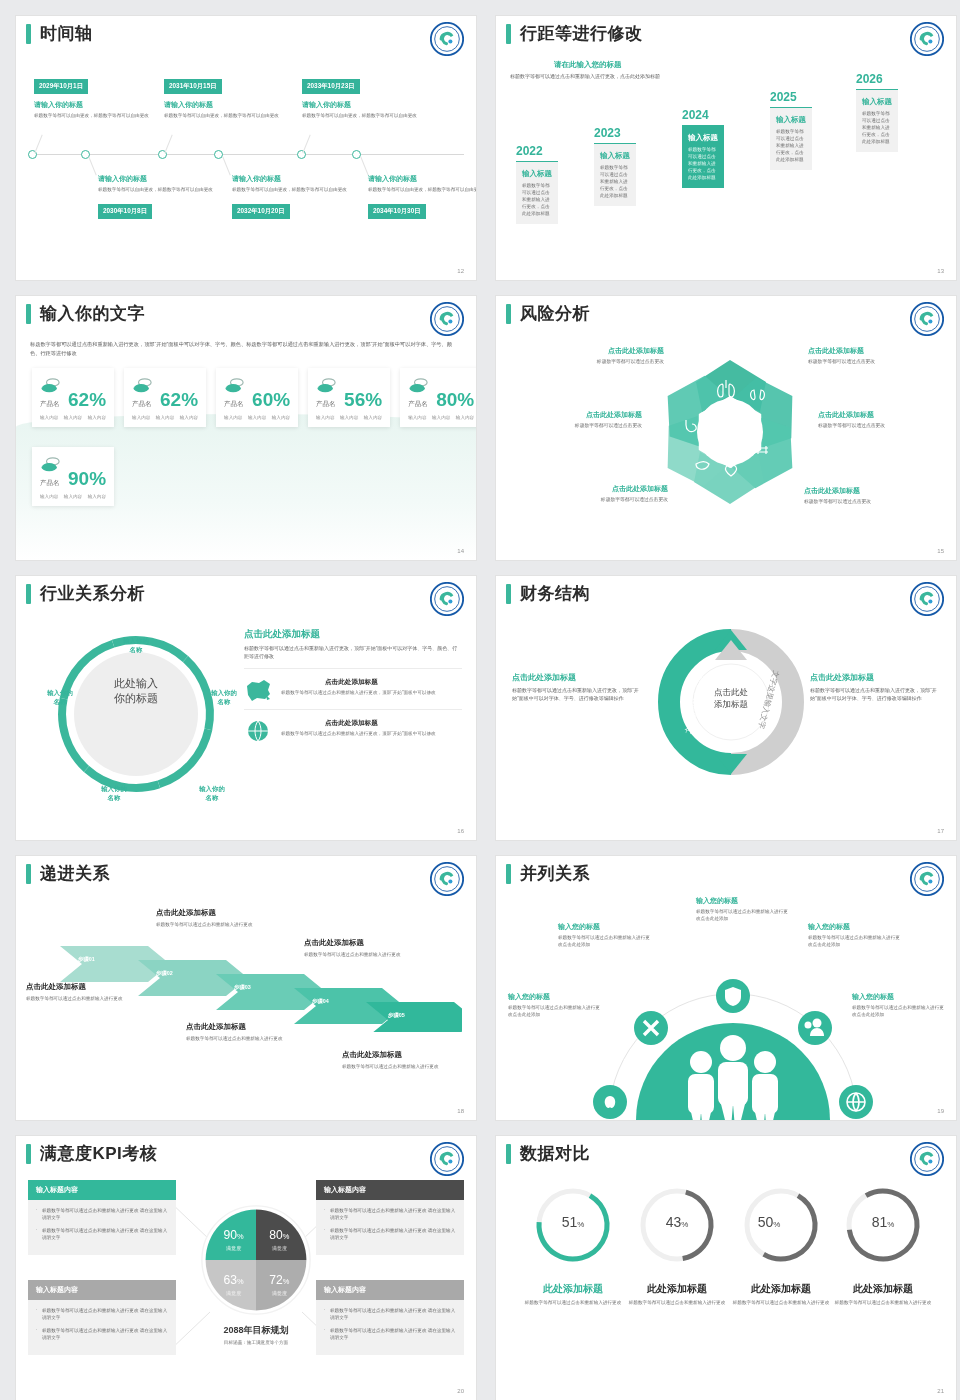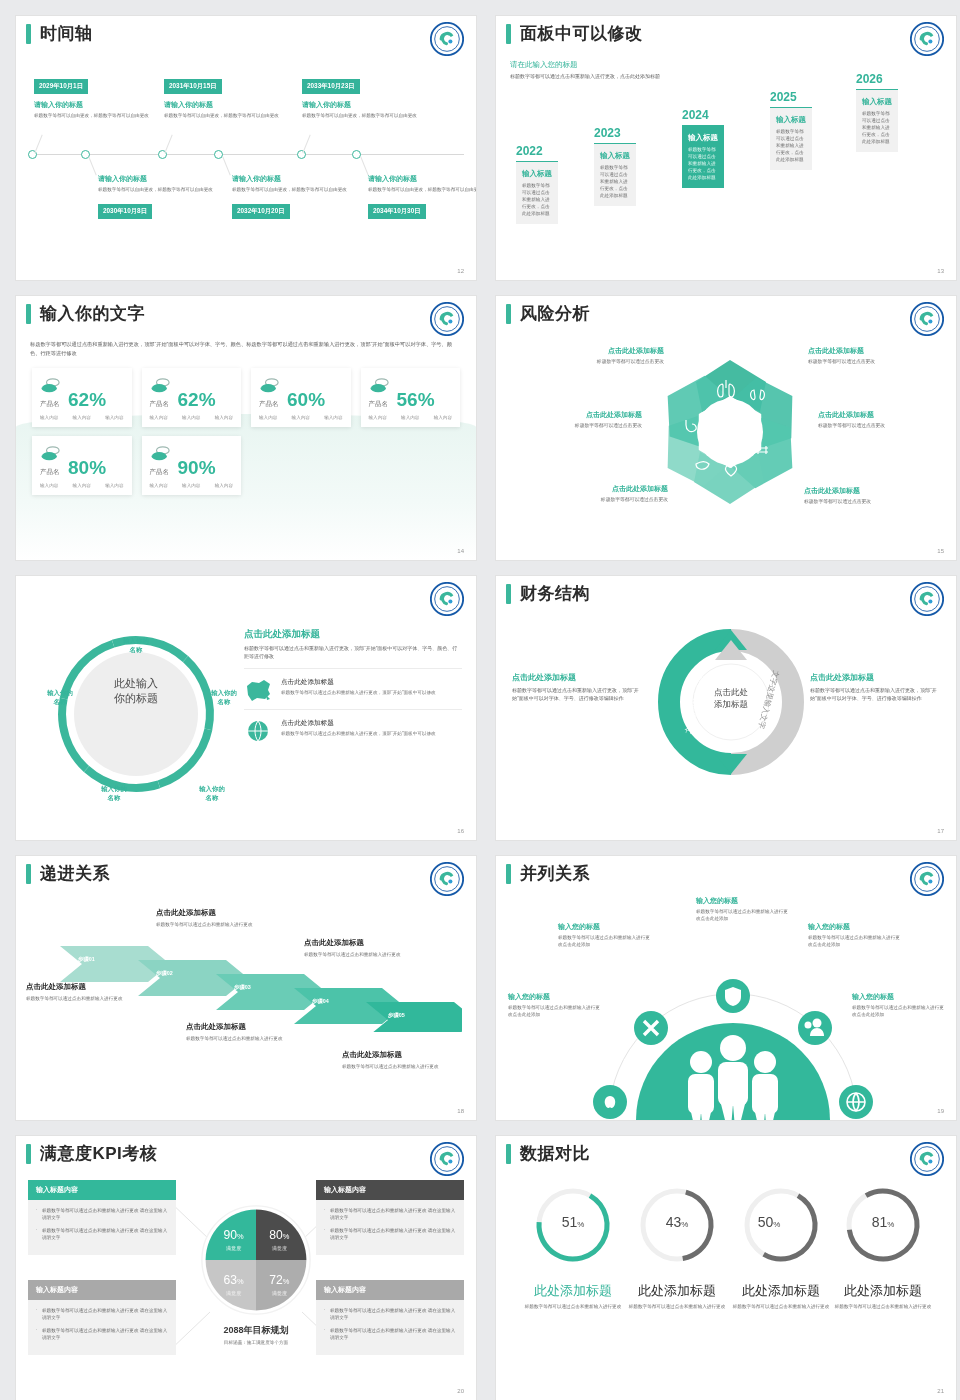--- a/index.html
+++ b/index.html
@@ -8,21 +8,21 @@
   .slide { position:relative; width:480px; height:280px; padding:8px 16px; }
   .card { position:relative; width:460px; height:264px; margin:8px auto 0; background:#fff; overflow:hidden;
           box-shadow:0 0 0 1px #e2e2e2; }
   .hdr { display:flex; align-items:center; padding:8px 12px 0 10px; }
   .hbar { width:5px; height:20px; background:#3BB79C; margin-right:9px; border-radius:1px; }
   .htitle { font-size:17px; font-weight:bold; color:#2b2b2b; letter-spacing:.5px; line-height:20px; }
   .logo { position:absolute; right:12px; top:6px; width:34px; height:34px; }
   .pno { position:absolute; right:12px; bottom:6px; font-size:6px; color:#999; }
   .tiny { font-size:4.6px; line-height:7px; color:#6d6d6d; }
   .tiny2 { font-size:5px; line-height:7.5px; color:#5f5f5f; }
-  .sub { font-size:6.5px; font-weight:normal; color:#35B49A; }
+  .sub { font-size:6.5px; font-weight:bold; color:#35B49A;margin-left:44px; }
 
   
   .s12 .tl-line { position:absolute; left:12px; right:12px; top:138px; height:1px; background:#d8d8d8; }
   .s12 .node { position:absolute; top:134px; width:9px; height:9px; border-radius:50%; border:1.4px solid #3BB79C; background:#fff; }
   .s12 .dbox { position:absolute; background:#34B39A; color:#fff; font-size:6.4px; font-weight:bold; padding:3px 5px; white-space:nowrap; }
   .s12 .ttl { font-size:7px; font-weight:bold; color:#35B49A; margin-bottom:2px; white-space:nowrap;}
   .s12 .blk { position:absolute; width:120px; }
   .s12 .conn { position:absolute; width:1px; background:#e3e3e3; }
 
   
@@ -34,21 +34,21 @@
   .s13 .ybox .bt { font-size:7.5px; font-weight:bold; color:#35B49A; margin-bottom:3px; }
   .s13 .ybox.on .bt { color:#fff; }
   .s13 .ybox.on .tiny { color:#eafaf5; }
 
   
   .s14 .wave { position:absolute; left:0; right:0; top:118px; height:146px;
      background:linear-gradient(180deg,#e8f5f1 0%,#f3faf8 60%,#fff 100%);
      border-radius:100% 100% 0 0 / 26px 26px 0 0; }
   .s14 .lead { position:absolute; left:14px; top:44px; width:432px; font-size:5.2px; line-height:9px; color:#5a5a5a; }
   .s14 .cards { position:absolute; left:16px; top:72px; width:428px;
-     display:grid; grid-template-columns:repeat(4,1fr); grid-template-rows:1fr 1fr; gap:9px 10px; }
+     display:grid; grid-template-columns:repeat(5,1fr); grid-template-rows:1fr 1fr; gap:20px 10px; }
   .s14 .pc { background:#fff; box-shadow:0 1px 4px rgba(0,0,0,.10); padding:9px 8px 7px; }
   .s14 .pcrow { display:flex; align-items:flex-end; gap:6px; }
   .s14 .pct { font-size:19px; font-weight:bold; color:#33B89B; line-height:19px; }
   .s14 .pname { font-size:6.5px; color:#707070; margin-top:1px; }
   .s14 .pitems { display:flex; justify-content:space-between; margin-top:6px; border-top:0px; }
   .s14 .pitems span { font-size:4.6px; color:#8d8d8d; }
 
   
   .s15 .lbl { position:absolute; width:132px; }
   .s15 .lbl .t { font-size:7px; font-weight:bold; color:#35B49A; margin-bottom:2px; }
@@ -86,21 +86,21 @@
   .s20 .bl li { list-style:none; font-size:4.6px; line-height:7.4px; color:#6a6a6a; margin-bottom:5px; padding-left:6px; position:relative; }
   .s20 .bl li:before { content:"·"; position:absolute; left:0; top:-1px; }
   .s20 .pie { position:absolute; left:184px; top:68px; width:112px; height:112px; }
   .s20 .cap { position:absolute; left:160px; top:188px; width:160px; text-align:center; }
 
   
   .s21 .ring { position:absolute; top:48px; width:82px; height:82px; }
   .s21 .rv { position:absolute; width:82px; text-align:center; top:78px; font-size:14px; color:#4a4a4a; }
   .s21 .rv small { font-size:8px; }
   .s21 .cap { position:absolute; top:146px; width:104px; text-align:center; }
-  .s21 .cap .t { font-size:13px; font-weight:normal; color:#2e2e2e; margin-bottom:3px; }
+  .s21 .cap .t { font-size:10px; font-weight:bold; color:#2e2e2e; margin-bottom:3px; }
   .s21 .cap .t.g { color:#35B49A; }
 </style>
 </head>
 <body>
 
 <div class="grid">
 
   <div class="slide">
     <div class="card s12">
       <div class="hdr">
@@ -160,21 +160,21 @@
         <div class="dbox" style="position:relative;display:inline-block">2034年10月30日</div>
       </div>
       <div class="pno">12</div>
     </div>
   </div>
 
   <div class="slide">
     <div class="card s13">
       <div class="hdr">
         <div class="hbar"></div>
-        <div class="htitle">面板中可以修改</div>
+        <div class="htitle">行距等进行修改</div>
       </div>
       <svg class="logo" viewBox="0 0 40 40">
         <circle cx="20" cy="20" r="19" fill="#fff" stroke="#1559a8" stroke-width="2.2"></circle>
         <circle cx="20" cy="20" r="14.5" fill="#fff" stroke="#1559a8" stroke-width="1"></circle>
         <path d="M13 20a7 7 0 0 1 13-3.2 6 6 0 1 0-6.5 8.8" fill="none" stroke="#3BB79C" stroke-width="3.4" stroke-linecap="round"></path>
         <circle cx="24" cy="23" r="2.4" fill="#2f9fd6"></circle>
       </svg>
 
       <div class="intro">
         <div class="sub" style="font-size:7.5px;margin-bottom:3px">请在此输入您的标题</div>
@@ -419,20 +419,24 @@
       <div class="lbl" style="left:308px;top:190px">
         <div class="t">点击此处添加标题</div>
         <div class="d">标题数字等都可以通过点击更改</div>
       </div>
       <div class="pno">15</div>
     </div>
   </div>
 
   <div class="slide">
     <div class="card s16">
+      <div class="hdr">
+        <div class="hbar"></div>
+        <div class="htitle">行业关系分析</div>
+      </div>
       <svg class="logo" viewBox="0 0 40 40">
         <circle cx="20" cy="20" r="19" fill="#fff" stroke="#1559a8" stroke-width="2.2"></circle>
         <circle cx="20" cy="20" r="14.5" fill="#fff" stroke="#1559a8" stroke-width="1"></circle>
         <path d="M13 20a7 7 0 0 1 13-3.2 6 6 0 1 0-6.5 8.8" fill="none" stroke="#3BB79C" stroke-width="3.4" stroke-linecap="round"></path>
         <circle cx="24" cy="23" r="2.4" fill="#2f9fd6"></circle>
       </svg>
 
       <svg class="ring" viewBox="0 0 180 180">
         <circle cx="90" cy="90" r="62" fill="#eeeeee"></circle>
         <g fill="none" stroke="#3BB79C" stroke-width="8" stroke-linecap="butt">

